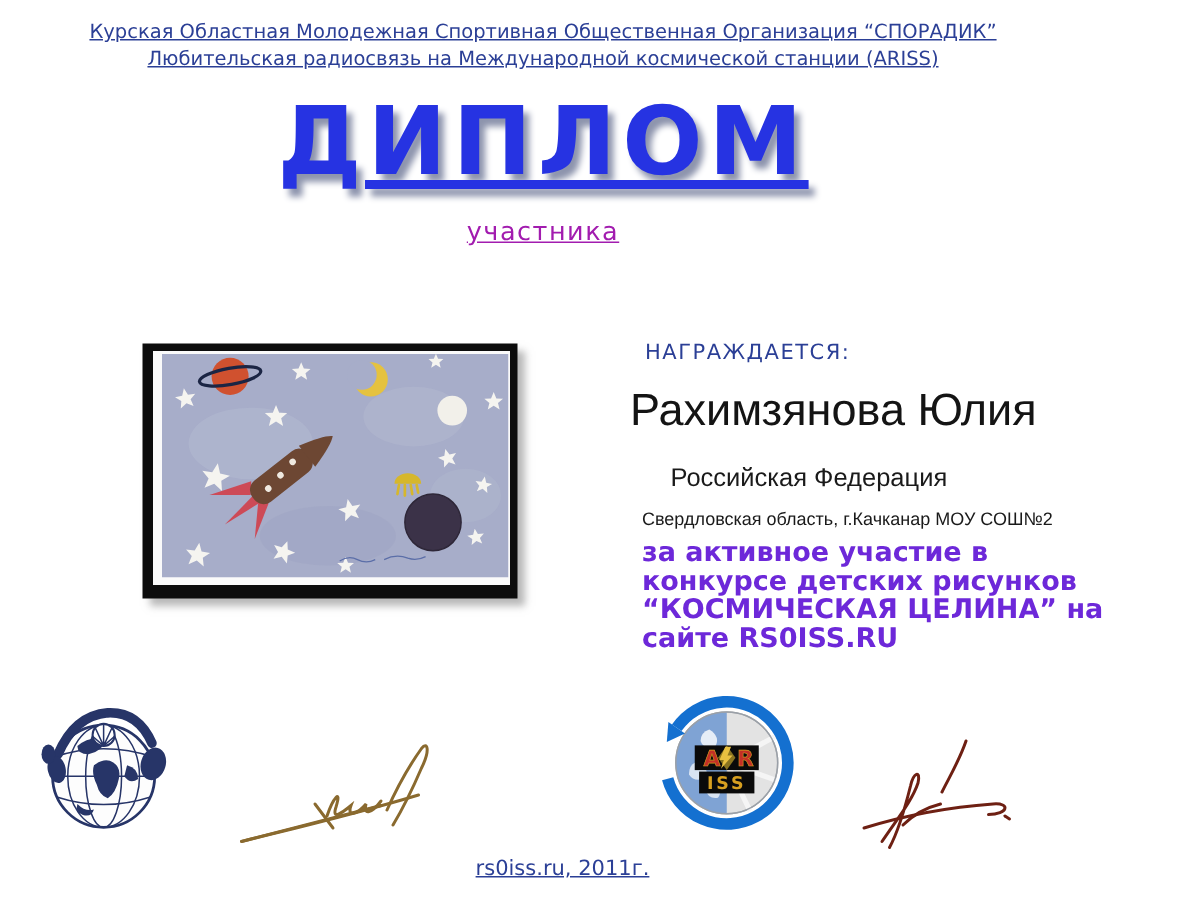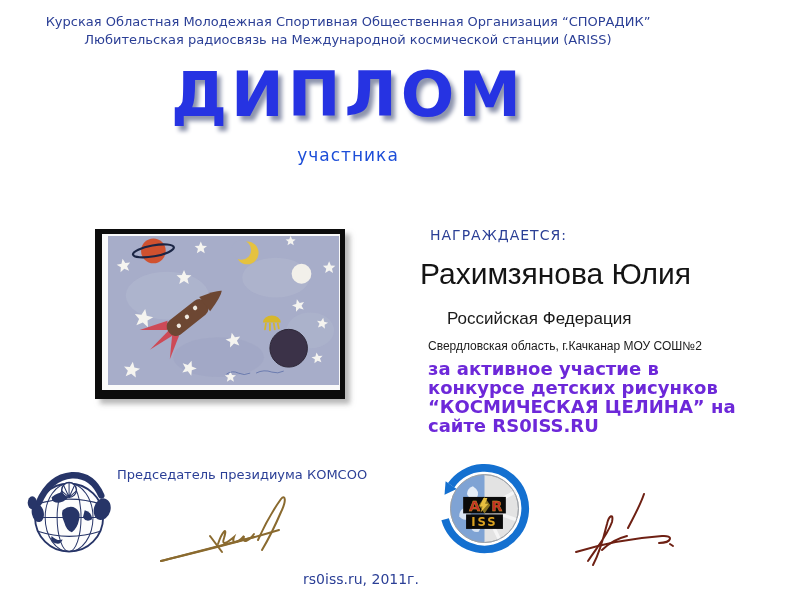--- a/index.html
+++ b/index.html
@@ -1,31 +1,31 @@
 <!DOCTYPE html>
 <html><head>
 <meta charset="utf-8">
 <style>
   html,body { margin:0; padding:0; }
   body {
     width:800px; height:600px; background:#ffffff; overflow:hidden;
     font-family:"DejaVu Sans", sans-serif; position:relative;
   }
   .abs { position:absolute; }
-  .center { left:0; width:696px; text-align:center; }
+  .center { left:14px; width:696px; text-align:center;text-decoration:underline; }
 
   .hdr { color:#2b3f96; font-size:13px; line-height:17px; }
   .hdr1 { top:13px; }
   .hdr2 { top:31px; }
 
   .title {
     top:58px; font-size:63px; font-weight:bold; color:#2633e2;
     letter-spacing:4px; text-shadow:4px 5px 4px #8d94ad;
   }
-  .subtitle { top:145px; font-size:17px; color:#1d4ed8; letter-spacing:1px; }
+  .subtitle { top:145px; font-size:17px; color:#a21caf; letter-spacing:1px; }
 
   .frame {
     left:95px; top:229px; width:250px; height:170px; background:#0c0c0c;
     box-shadow:5px 5px 5px rgba(125,125,125,0.55);
   }
   .frame-inner { position:absolute; left:7px; top:5px; right:5px; bottom:9px; background:#fafafa; }
   .painting { position:absolute; left:6px; top:2px; right:1px; bottom:5px; }
   .painting svg { width:100%; height:100%; display:block; }
 
   .award-label { left:430px; top:227px; font-size:14px; color:#2b3f96; letter-spacing:1px;text-align:right; }
@@ -144,21 +144,20 @@
         <circle r="8" fill="#ffffff" stroke="#273568" stroke-width="1.5"></circle>
         <path d="M0,8 L0,-8 M0,8 L-6,-5 M0,8 L6,-5 M0,8 L-8,1 M0,8 L8,1" stroke="#273568" stroke-width="1.1" fill="none"></path>
       </g>
       <path d="M16,44 Q28,16 52,14 Q74,13 84,36" fill="none" stroke="#273568" stroke-width="7" stroke-linecap="round"></path>
       <ellipse cx="15" cy="55" rx="6.5" ry="10" transform="rotate(-12 15 55)" fill="#273568"></ellipse>
       <ellipse cx="85" cy="51" rx="9" ry="12" transform="rotate(16 85 51)" fill="#273568"></ellipse>
       <ellipse cx="9" cy="44" rx="5" ry="7" fill="#273568"></ellipse>
     </svg>
   </div>
   <div class="abs role role-left">
-    <div>Председатель президиума КОМСОО</div>
   </div>
   <div class="abs sig-left">
     <svg viewBox="0 0 150 75" width="100%" height="100%" fill="none" stroke="#8a6a2f" stroke-width="2" stroke-linecap="round">
       <path d="M3,69 C35,61 78,51 121,38"></path>
       <path d="M3,69 L96,45"></path>
       <path d="M52,44 L64,60"></path>
       <path d="M60,52 C64,40 70,33 66,46 C63,55 70,50 76,45 C73,53 80,51 86,44 C84,52 90,50 96,42"></path>
       <path d="M100,48 C108,30 118,14 123,7 C127,2 129,8 123,20 C117,34 110,48 104,58"></path>
     </svg>
   </div>

